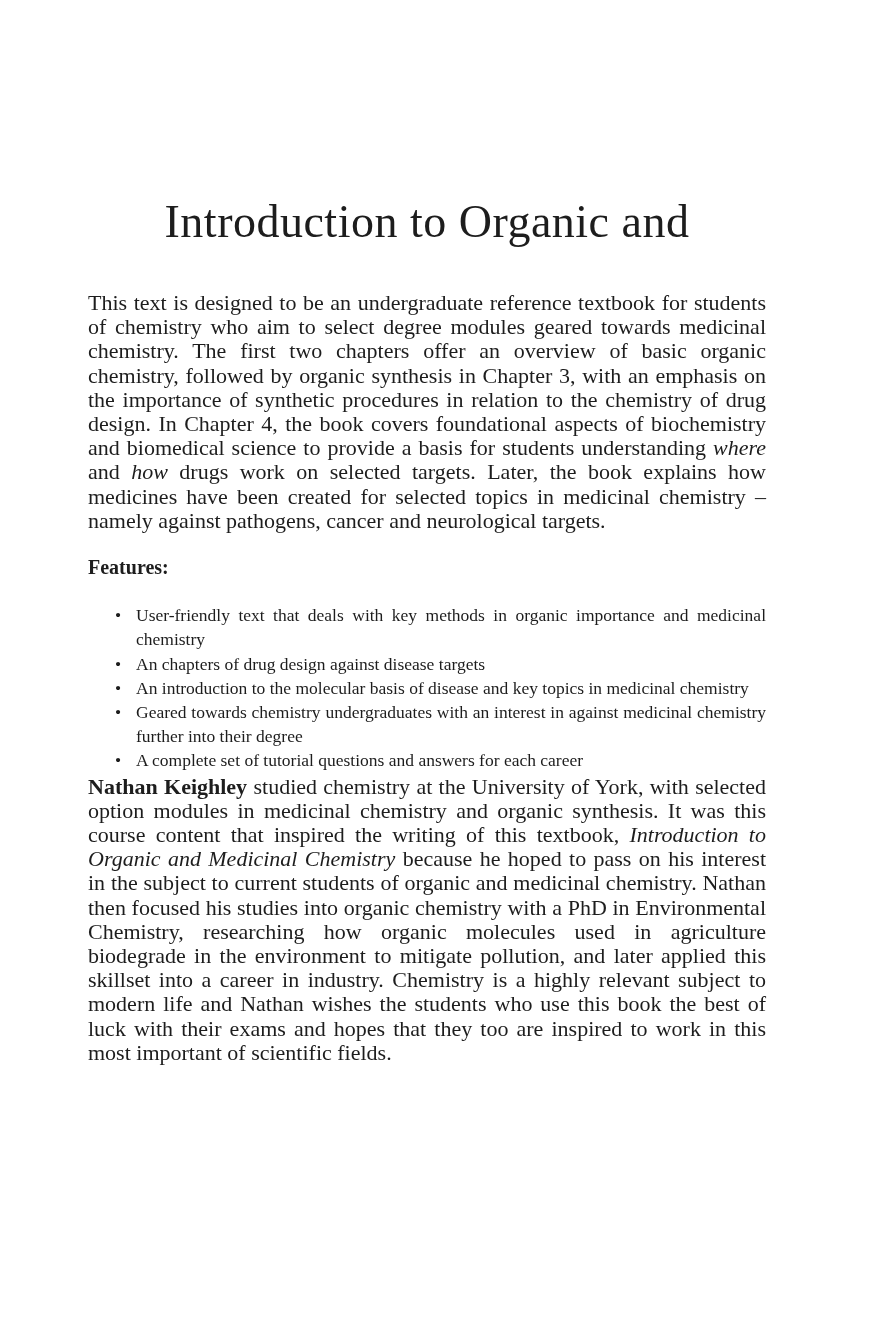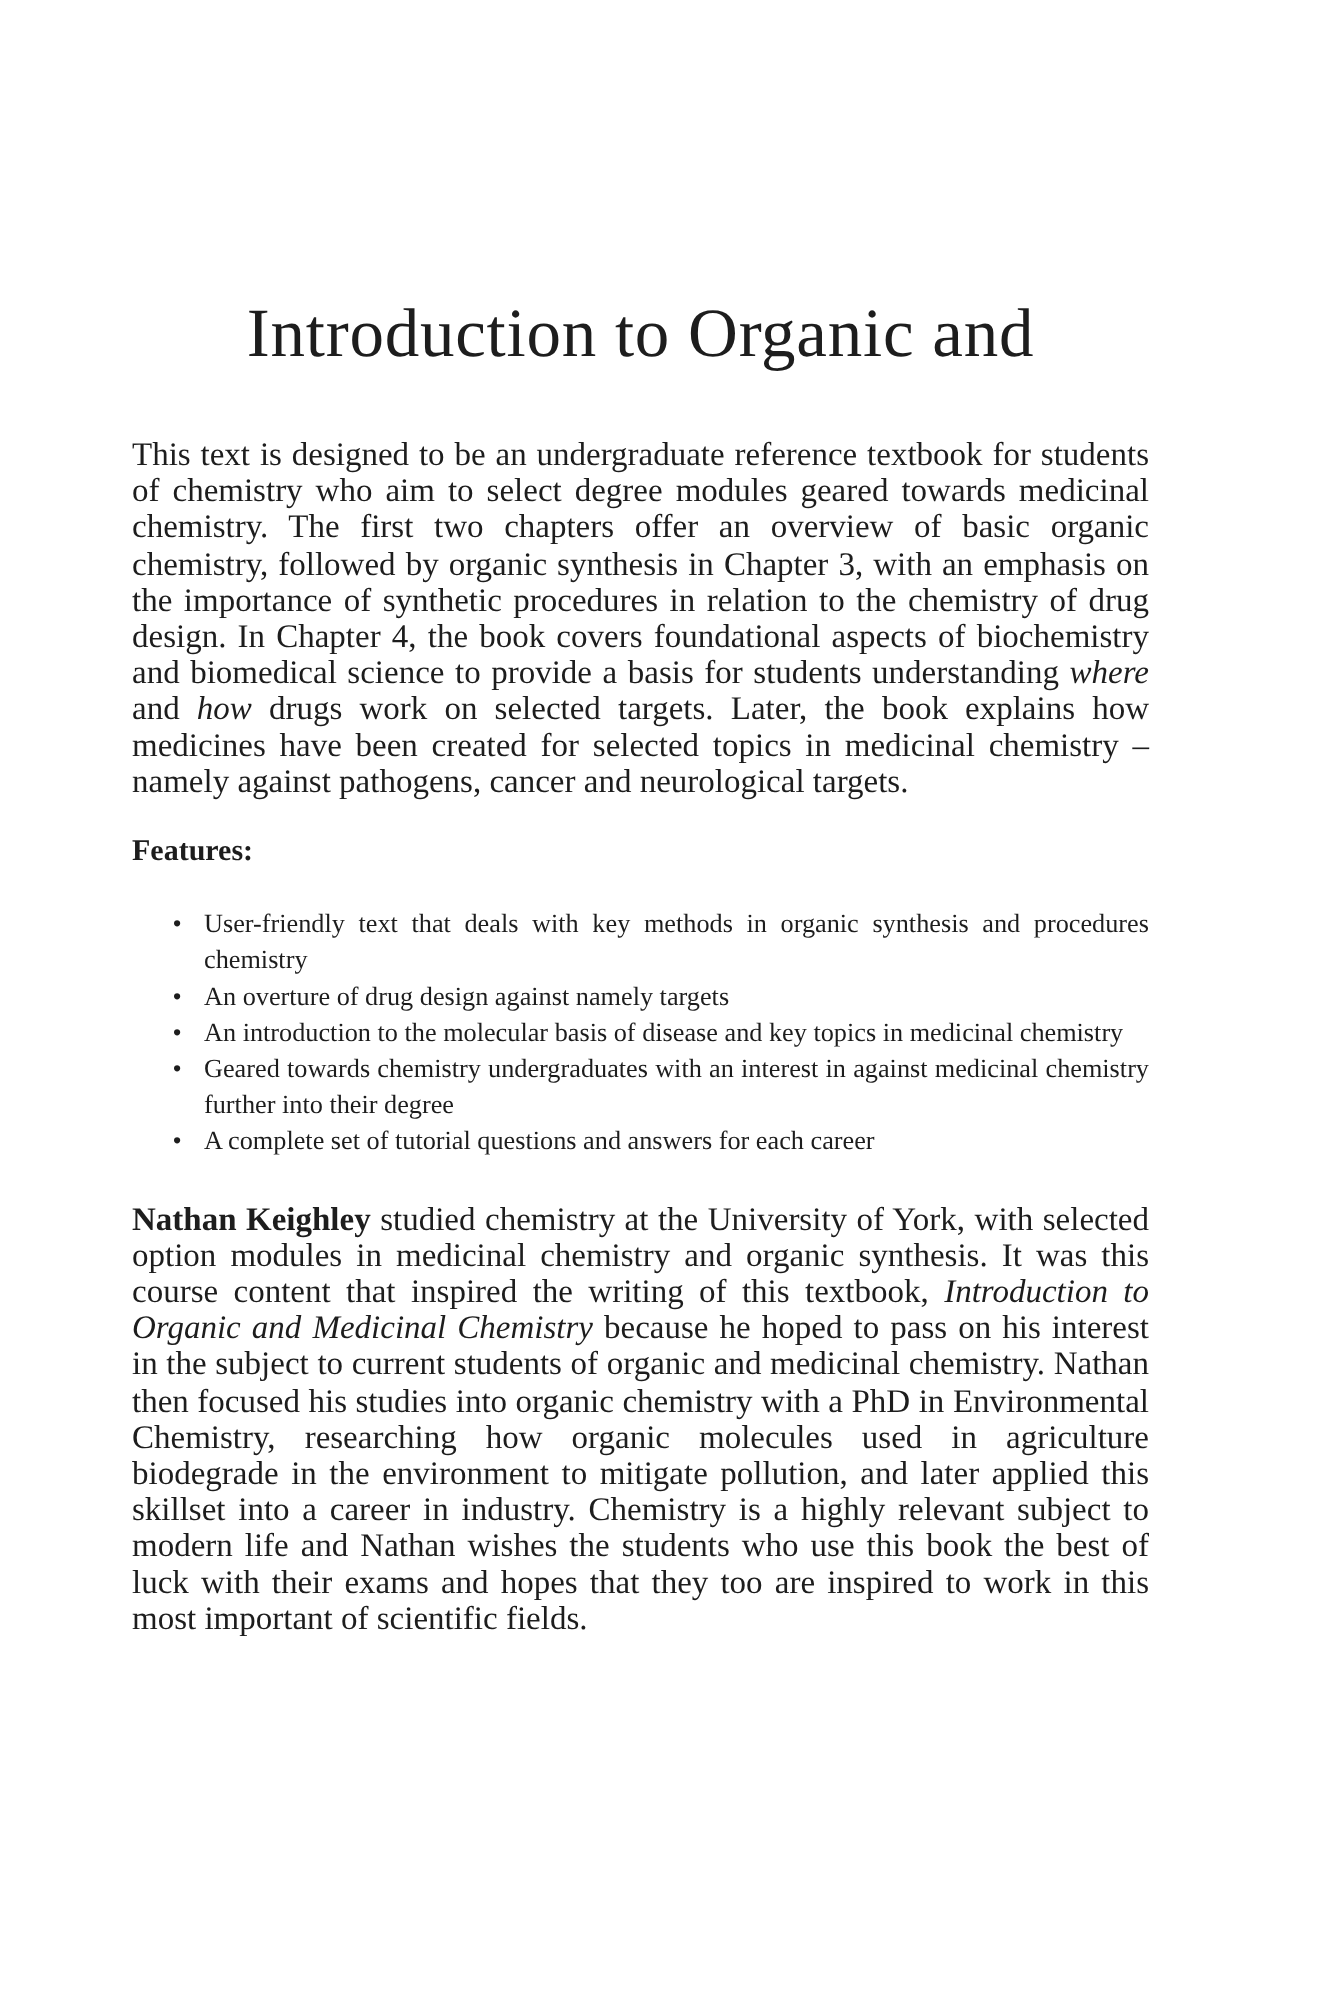--- a/index.html
+++ b/index.html
@@ -55,41 +55,41 @@
     line-height: 24.2px;
     text-align: justify;
   }
   ul.features-list li::before {
     content: "\2022";
     position: absolute;
     left: -21px;
     top: 0;
   }
   .author {
-    margin-top: 28px;
+    margin-top: 2px;
   }
   em { font-style: italic; }
   strong { font-weight: 700; }
 </style>
 </head>
 <body style="background: rgb(255, 255, 255); color: rgb(29, 29, 29);">
 
 <div class="page">
 
   <div class="book-title">
     <div>Introduction to Organic and</div>
   </div>
 
   <p class="body-text intro"><span>This text is designed to be an undergraduate reference textbook for students of chemistry who aim to select degree modules geared towards medicinal chemistry. The first two chapters offer an overview of basic organic chemistry, followed by organic synthesis in Chapter 3, with an emphasis on the importance of synthetic procedures in relation to the chemistry of drug design. In Chapter 4, the book covers foundational aspects of biochemistry and biomedical science to provide a basis for students understanding </span><em>where</em><span> and </span><em>how</em><span> drugs work on selected targets. Later, the book explains how medicines have been created for selected topics in medicinal chemistry – namely against pathogens, cancer and neurological targets.</span></p>
 
   <p class="features-heading">Features:</p>
 
   <ul class="features-list">
-    <li>User-friendly text that deals with key methods in organic synthesis and procedures chemistry</li>
-    <li>An overture of drug design against namely targets</li>
+    <li>User-friendly text that deals with key methods in organic importance and medicinal chemistry</li>
+    <li>An chapters of drug design against disease targets</li>
     <li>An introduction to the molecular basis of disease and key topics in medicinal chemistry</li>
     <li>Geared towards chemistry undergraduates with an interest in against medicinal chemistry further into their degree</li>
     <li>A complete set of tutorial questions and answers for each career</li>
   </ul>
 
   <p class="body-text author"><strong>Nathan Keighley</strong><span> studied chemistry at the University of York, with selected option modules in medicinal chemistry and organic synthesis. It was this course content that inspired the writing of this textbook, </span><em>Introduction to Organic and Medicinal Chemistry</em><span> because he hoped to pass on his interest in the subject to current students of organic and medicinal chemistry. Nathan then focused his studies into organic chemistry with a PhD in Environmental Chemistry, researching how organic molecules used in agriculture biodegrade in the environment to mitigate pollution, and later applied this skillset into a career in industry. Chemistry is a highly relevant subject to modern life and Nathan wishes the students who use this book the best of luck with their exams and hopes that they too are inspired to work in this most important of scientific fields.</span></p>
 
 </div>
 
 </body></html>

